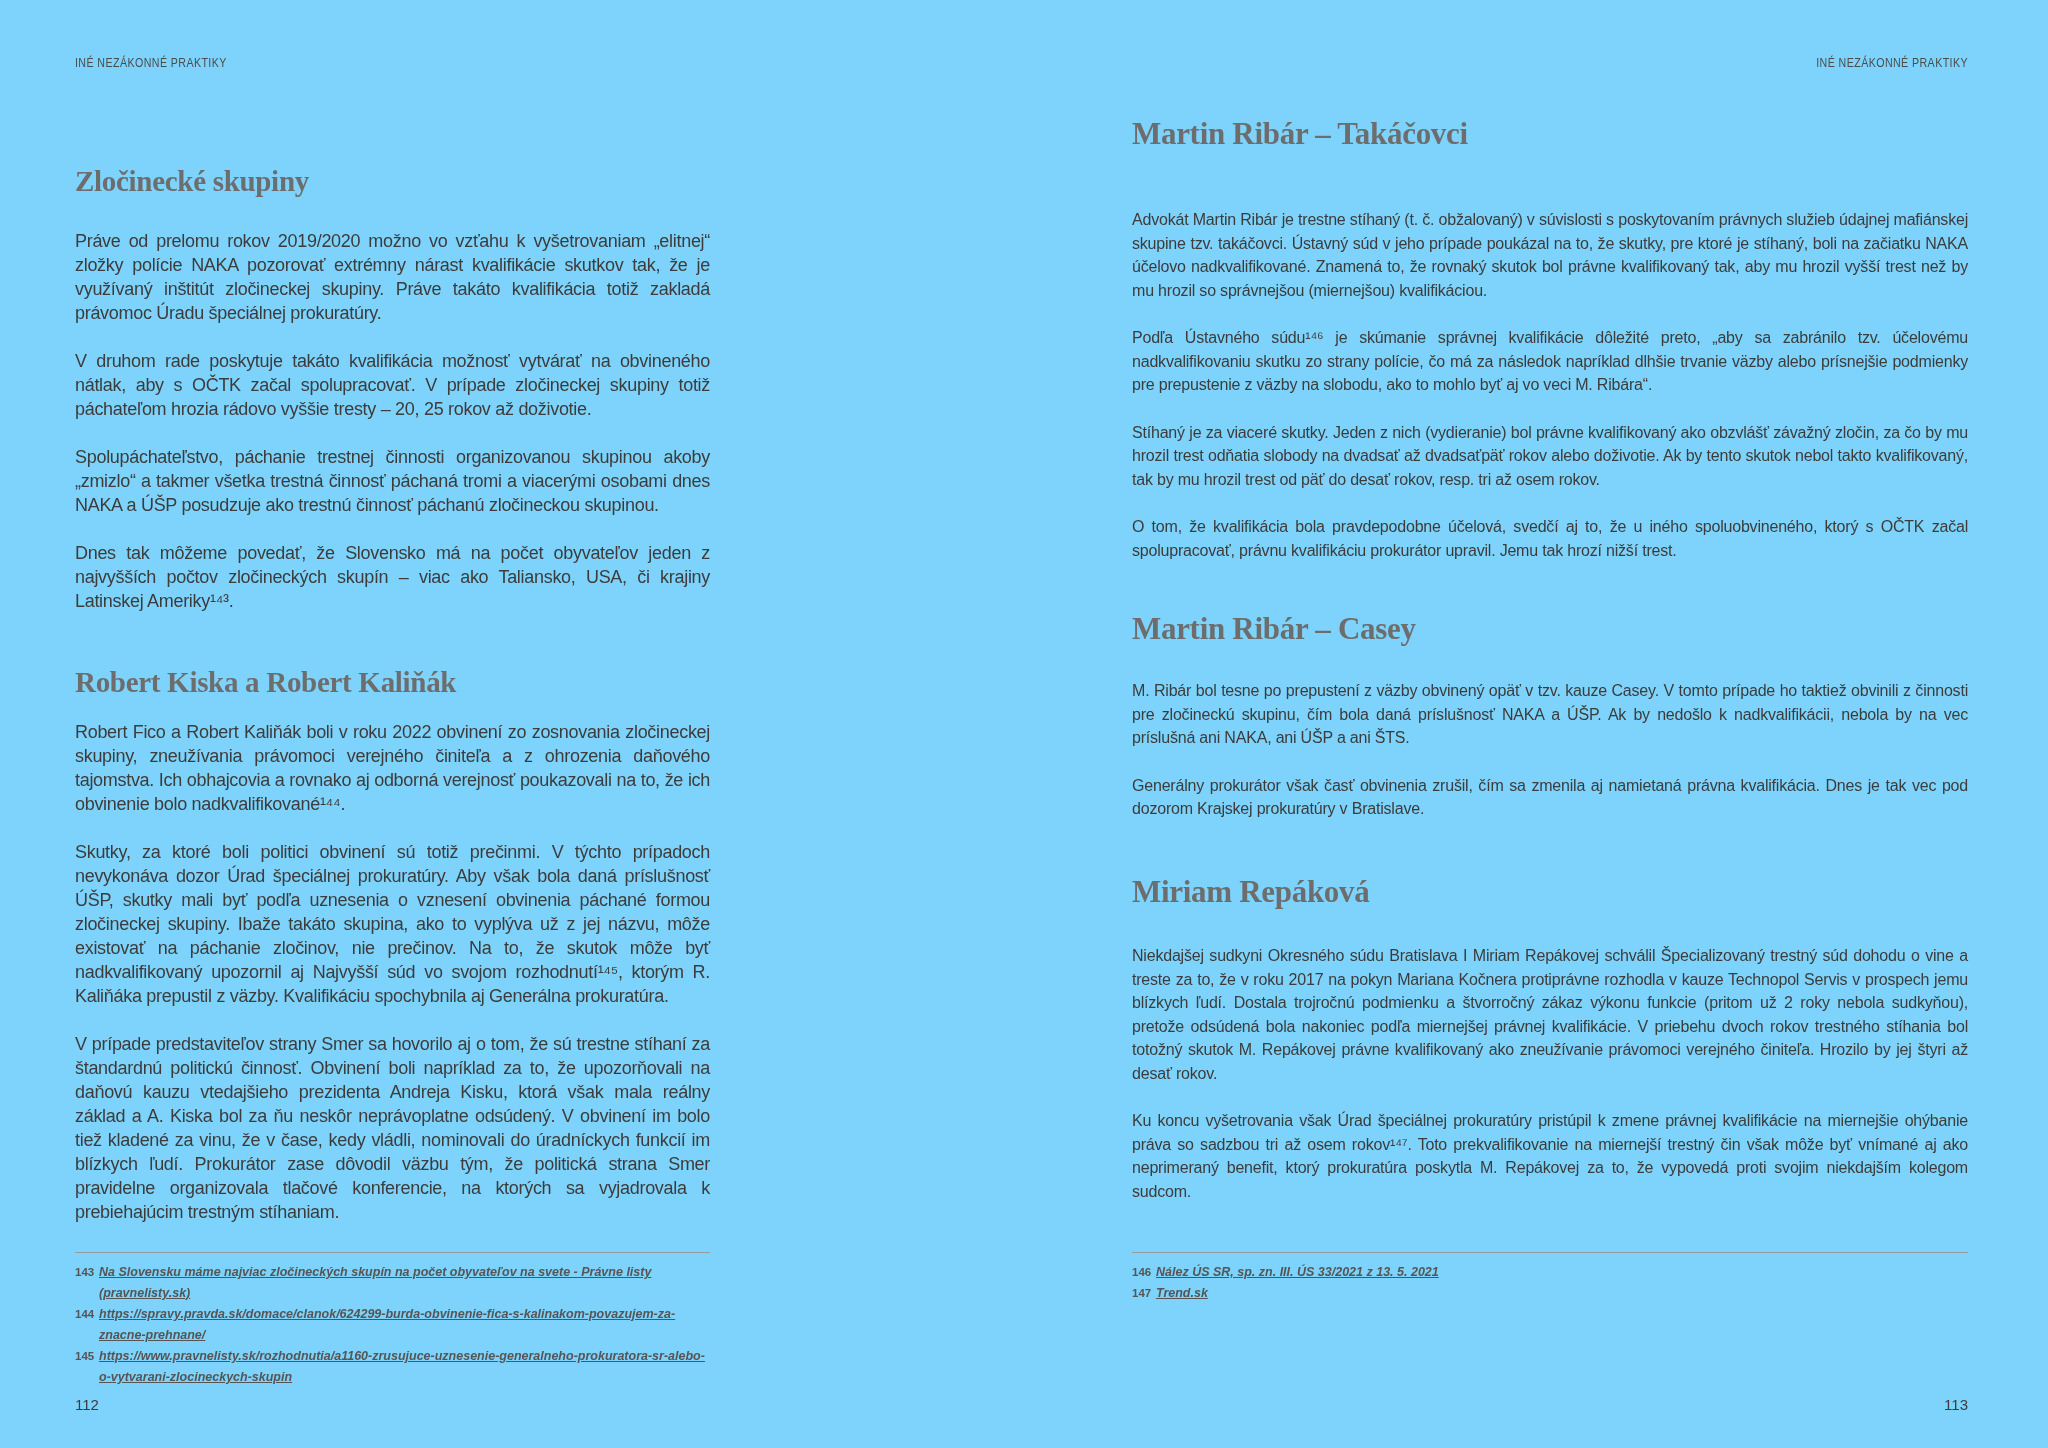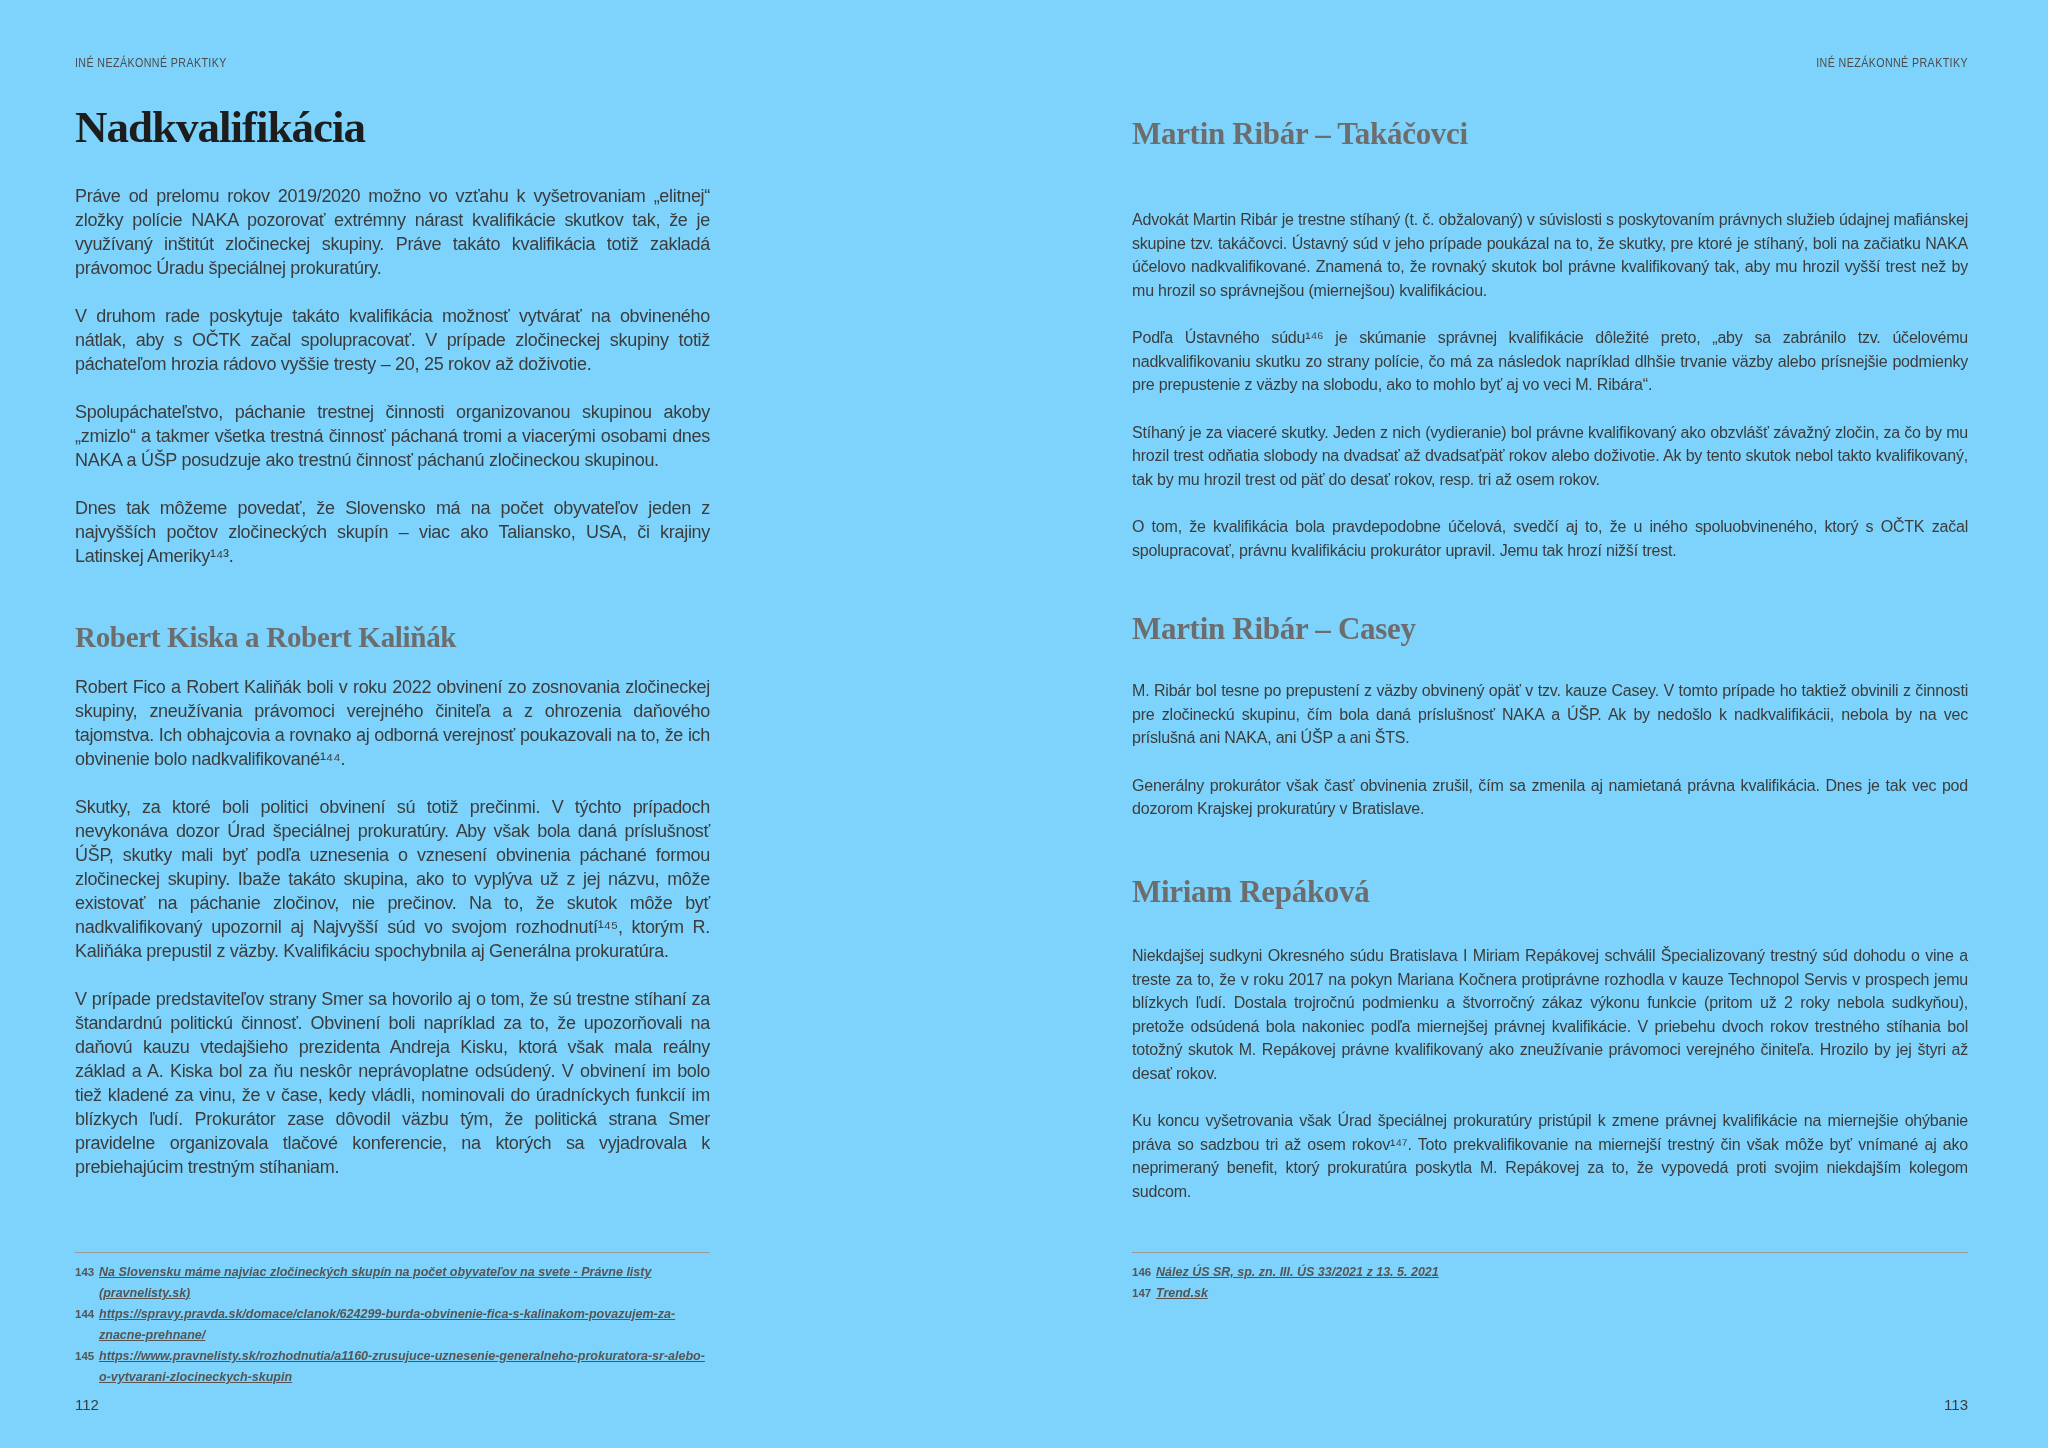--- a/index.html
+++ b/index.html
@@ -112,22 +112,22 @@
   .page-right .page-number { left: auto; right: 0; text-align: right; }
 </style>
 </head>
 <body>
 
 <div id="canvas">
 
   <div class="page page-left">
     <div class="running-header">INÉ NEZÁKONNÉ PRAKTIKY</div>
 
-    <h1 class="chapter-title">Nadkvalifikácia</h1>
 
+    <h2 class="section-heading" style="margin-top:94px;">Zločinecké skupiny</h2>
     <p class="body" style="margin-top:30px;">Práve od prelomu rokov 2019/2020 možno vo vzťahu k vyšetrovaniam „elitnej“ zložky polície NAKA pozorovať extrémny nárast kvalifikácie skutkov tak, že je využívaný inštitút zločineckej skupiny. Práve takáto kvalifikácia totiž zakladá právomoc Úradu špeciálnej prokuratúry.</p>
     <p class="body">V druhom rade poskytuje takáto kvalifikácia možnosť vytvárať na obvineného nátlak, aby s OČTK začal spolupracovať. V prípade zločineckej skupiny totiž páchateľom hrozia rádovo vyššie tresty – 20, 25 rokov až doživotie.</p>
     <p class="body">Spolupáchateľstvo, páchanie trestnej činnosti organizovanou skupinou akoby „zmizlo“ a takmer všetka trestná činnosť páchaná tromi a viacerými osobami dnes NAKA a ÚŠP posudzuje ako trestnú činnosť páchanú zločineckou skupinou.</p>
     <p class="body">Dnes tak môžeme povedať, že Slovensko má na počet obyvateľov jeden z najvyšších počtov zločineckých skupín – viac ako Taliansko, USA, či krajiny Latinskej Ameriky¹⁴³.</p>
 
     <h2 class="section-heading" style="margin-top:52px;">Robert Kiska a Robert Kaliňák</h2>
     <p class="body" style="margin-top:20px;">Robert Fico a Robert Kaliňák boli v roku 2022 obvinení zo zosnovania zločineckej skupiny, zneužívania právomoci verejného činiteľa a z ohrozenia daňového tajomstva. Ich obhajcovia a rovnako aj odborná verejnosť poukazovali na to, že ich obvinenie bolo nadkvalifikované¹⁴⁴.</p>
     <p class="body">Skutky, za ktoré boli politici obvinení sú totiž prečinmi. V týchto prípadoch nevykonáva dozor Úrad špeciálnej prokuratúry. Aby však bola daná príslušnosť ÚŠP, skutky mali byť podľa uznesenia o vznesení obvinenia páchané formou zločineckej skupiny. Ibaže takáto skupina, ako to vyplýva už z jej názvu, môže existovať na páchanie zločinov, nie prečinov. Na to, že skutok môže byť nadkvalifikovaný upozornil aj Najvyšší súd vo svojom rozhodnutí¹⁴⁵, ktorým R. Kaliňáka prepustil z väzby. Kvalifikáciu spochybnila aj Generálna prokuratúra.</p>
     <p class="body">V prípade predstaviteľov strany Smer sa hovorilo aj o tom, že sú trestne stíhaní za štandardnú politickú činnosť. Obvinení boli napríklad za to, že upozorňovali na daňovú kauzu vtedajšieho prezidenta Andreja Kisku, ktorá však mala reálny základ a A. Kiska bol za ňu neskôr neprávoplatne odsúdený. V obvinení im bolo tiež kladené za vinu, že v čase, kedy vládli, nominovali do úradníckych funkcií im blízkych ľudí. Prokurátor zase dôvodil väzbu tým, že politická strana Smer pravidelne organizovala tlačové konferencie, na ktorých sa vyjadrovala k prebiehajúcim trestným stíhaniam.</p>
 

